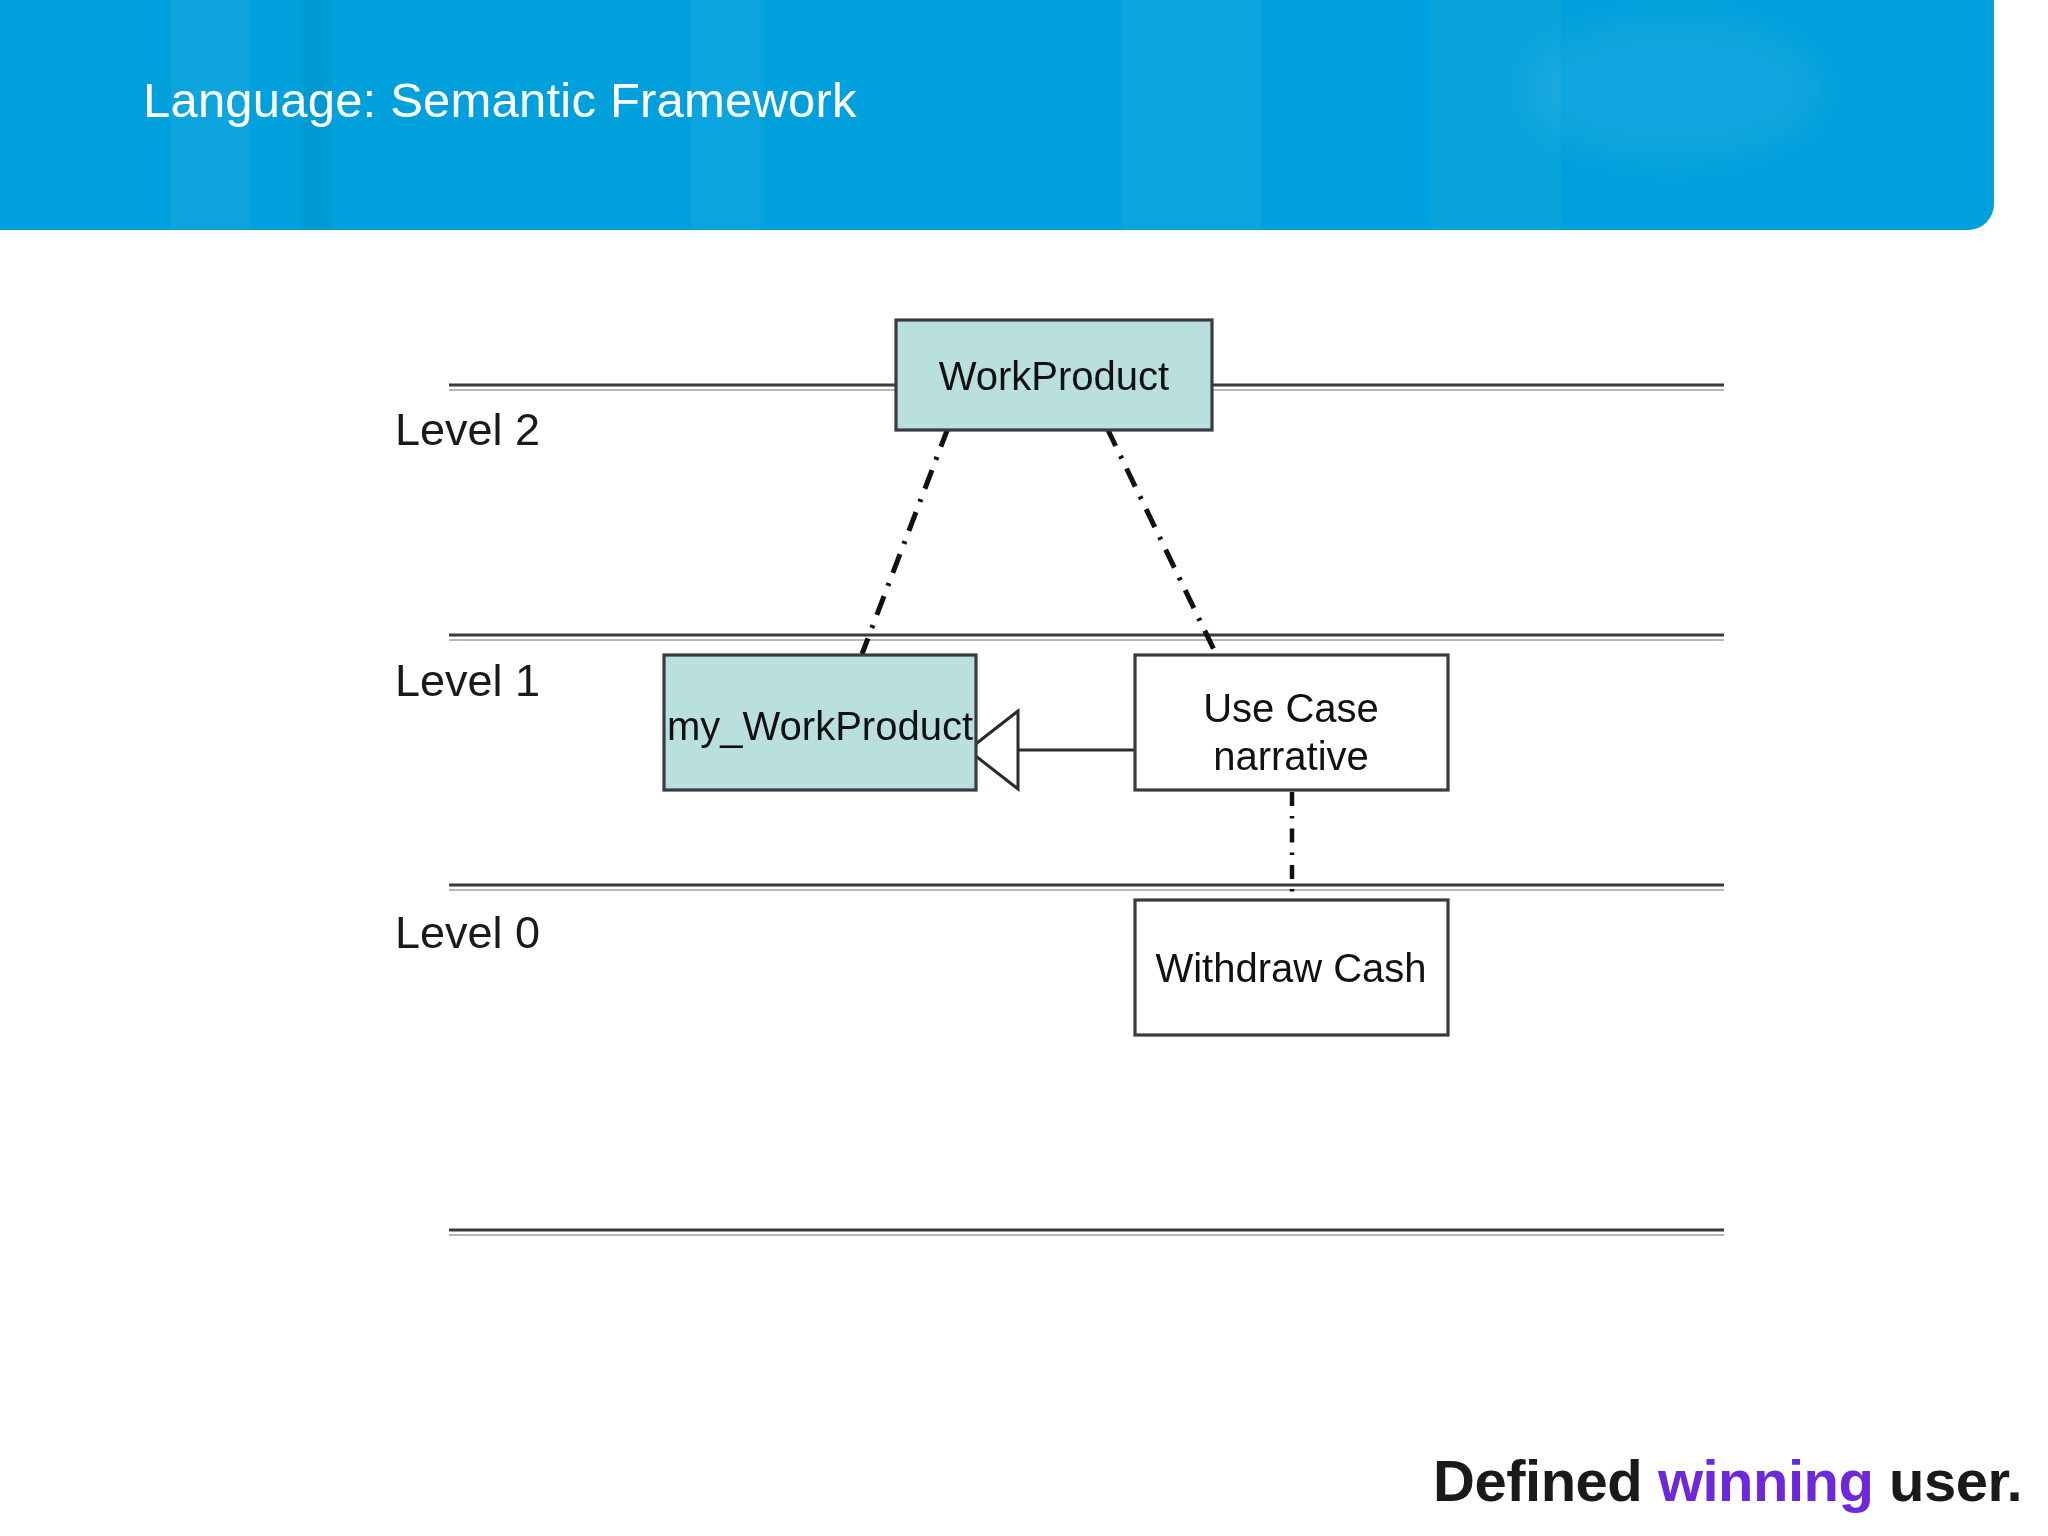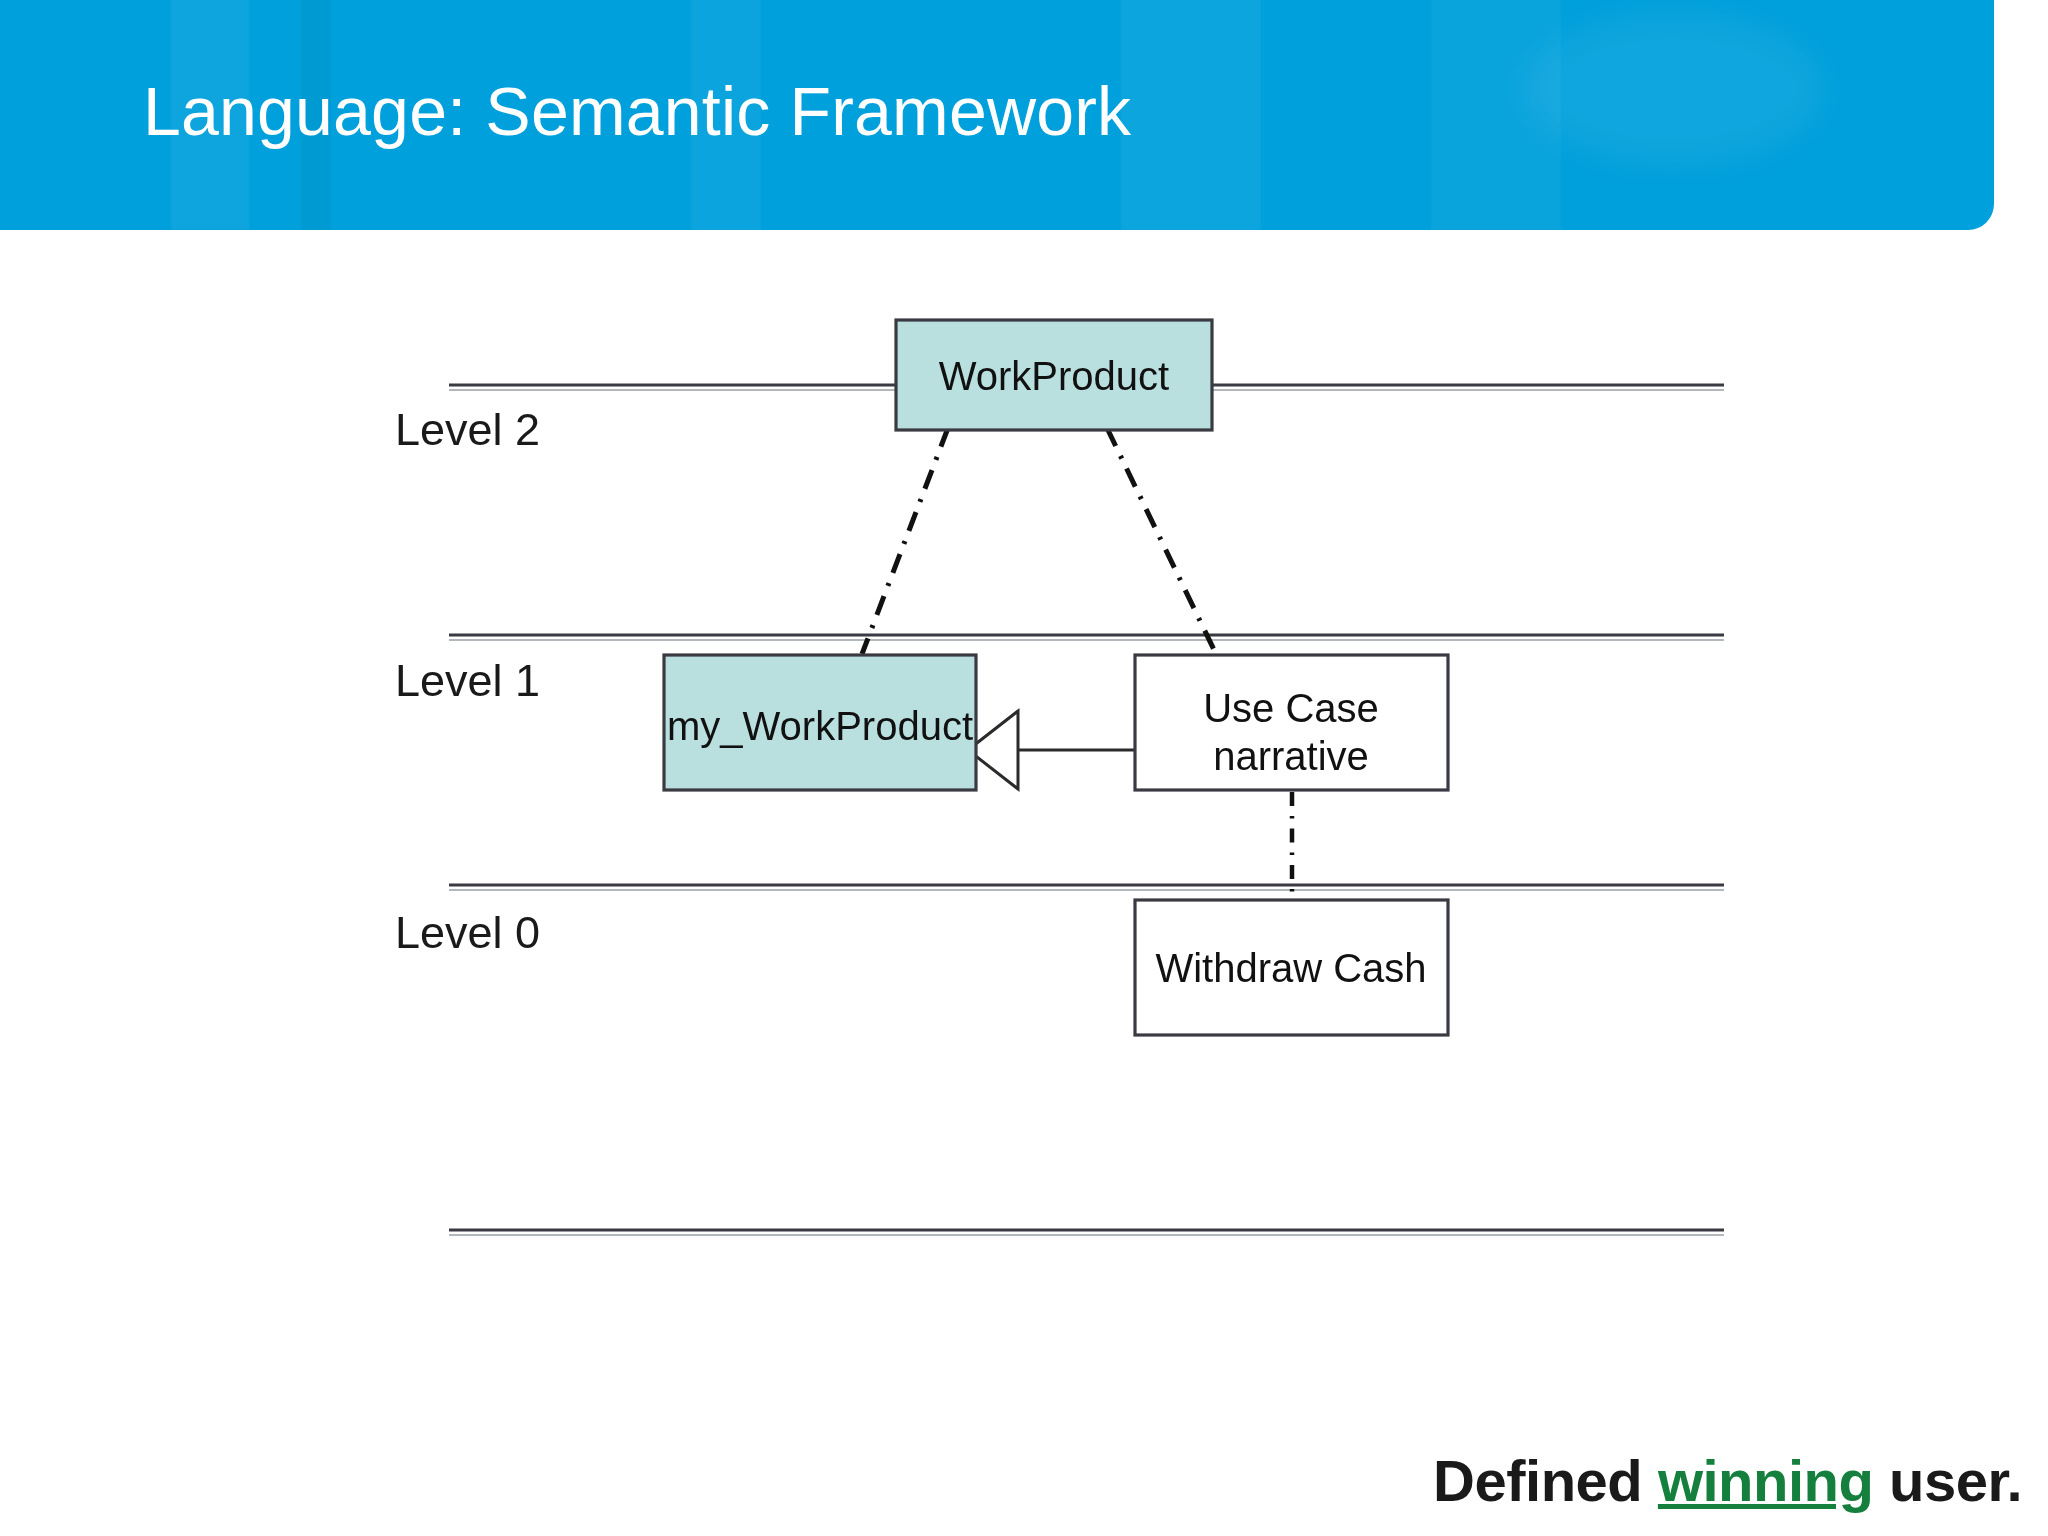--- a/index.html
+++ b/index.html
@@ -38,39 +38,39 @@
   }
   .banner-blob{
     position:absolute;right:170px;top:14px;
     width:300px;height:150px;border-radius:50%;
     background:rgba(255,255,255,0.06);
     filter:blur(14px);
     pointer-events:none;
   }
   .banner-title{
     position:absolute;left:143px;top:72px;
-    font-size:68px;color:#ffffff;font-weight:400;
+    font-size:49px;color:#ffffff;font-weight:400;
     letter-spacing:0.2px;white-space:nowrap;
   }
 
   
   .diagram{
     position:absolute;left:0;top:230px;
     width:2048px;height:1130px;
   }
   .diagram svg{display:block;}
 
   
   .footer{position:absolute;left:0;bottom:0;width:2048px;height:160px;}
   .tagline{
     position:absolute;right:26px;bottom:22px;
     font-size:58px;font-weight:bold;color:#1a1a1a;
     white-space:nowrap;letter-spacing:-0.5px;
   }
-  .tagline .hl{color:#15803d;text-decoration:underline;}
+  .tagline .hl{color:#6d28d9;}
 </style>
 </head>
 <body>
 
 <div class="banner">
   <div class="banner-stripes"></div>
   <div class="banner-blob"></div>
 </div>
 <div class="banner-title">Language: Semantic Framework</div>
 

